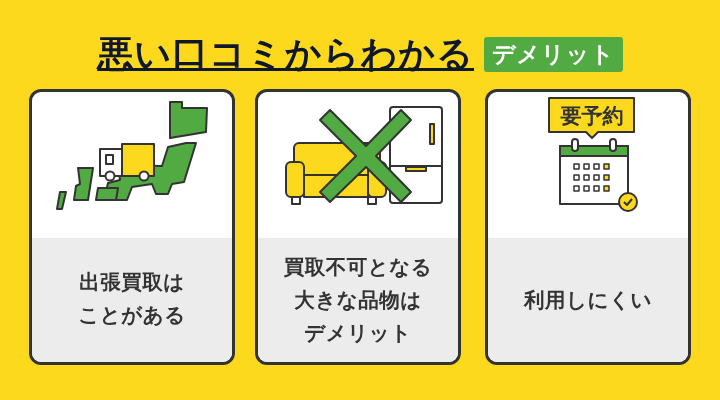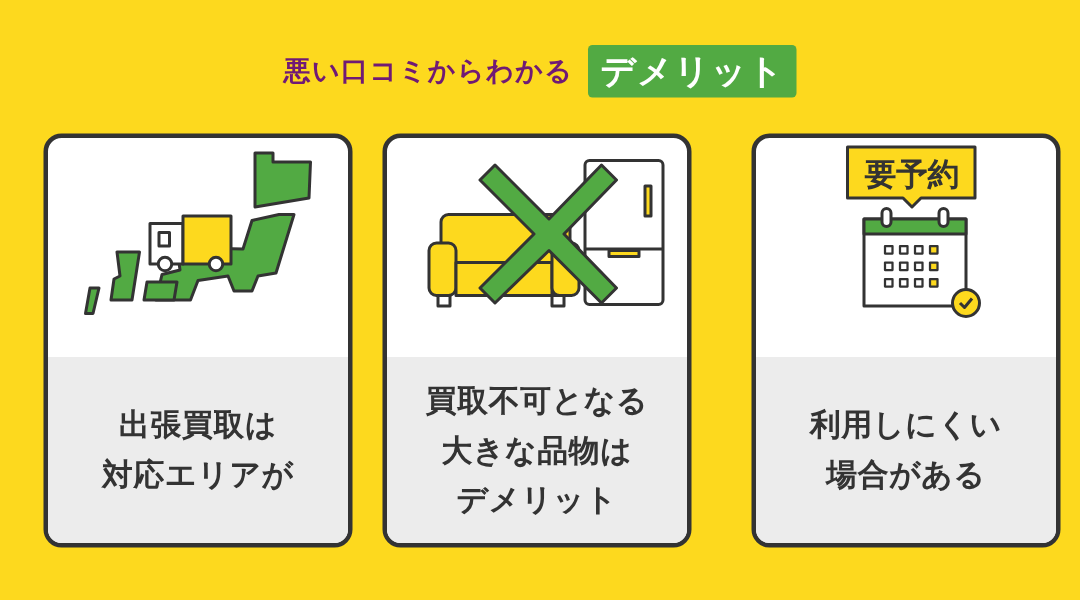--- a/index.html
+++ b/index.html
@@ -1,37 +1,37 @@
 <!DOCTYPE html>
 <html><head>
 <meta charset="utf-8">
 <style>
   html, body { margin:0; padding:0; }
   body { width:720px; height:400px; background:#FDD91E; position:relative; overflow:hidden;
          font-family:"DejaVu Sans", sans-serif; }
   .title { position:absolute; top:30px; left:0; width:720px; text-align:center; }
-  .title-main { font-size:18px; font-weight:bold; color:#701a75; letter-spacing:1px; vertical-align:middle; }
+  .title-main { font-size:36px; font-weight:bold; color:#0f172a; letter-spacing:1px; vertical-align:middle;text-decoration:underline; }
   .title-badge { display:inline-block; background:#52AA43; color:#fff; font-size:23px; font-weight:bold;
                  padding:2px 8px; border-radius:3px; margin-left:10px; vertical-align:middle; letter-spacing:1px; }
   .card { position:absolute; top:89px; width:206px; height:276px; background:#fff; border:3px solid #333;
           border-radius:12px; overflow:hidden; box-sizing:border-box; }
   .card-icon { position:absolute; top:0; left:0; width:100%; height:146px; }
   .card-text { position:absolute; top:146px; left:0; width:100%; bottom:0; background:#ECECEC;
                display:flex; flex-direction:column; align-items:center; justify-content:center; }
   .card-text span { font-size:20.5px; color:#333; line-height:33px; font-weight:bold; letter-spacing:0.5px; }
   svg { display:block; }
 </style>
 </head>
 <body>
 
 <div class="title">
   <span class="title-main">悪い口コミからわかる</span><span class="title-badge">デメリット</span>
 </div>
 
-<div class="card" style="left:29px;">
+<div class="card" style="left:29px;font-family:Liberation Mono, monospace;">
   <div class="card-icon">
     <svg width="206" height="146" viewBox="0 0 206 146">
       <g stroke="#333" stroke-width="2" stroke-linejoin="round">
 
         <polygon points="138,10 150,10 150,16 175,16 174,40 138,46" fill="#52AA43"></polygon>
 
         <polygon points="154,51 164,51 152,90 140,92 136,102 124,102 120,92 100,95 95,108 72,108 76,91 88,88 86,73 130,74 136,55" fill="#52AA43"></polygon>
 
         <polygon points="66,96 86,96 84,108 64,108" fill="#52AA43"></polygon>
 
@@ -42,21 +42,21 @@
         <rect x="68" y="57" width="22" height="27" fill="#fff"></rect>
         <rect x="74" y="63" width="7" height="9" fill="#fff"></rect>
         <rect x="90" y="52" width="32" height="32" fill="#FDD91E"></rect>
         <circle cx="78" cy="84" r="4.5" fill="#fff"></circle>
         <circle cx="112" cy="84" r="4.5" fill="#fff"></circle>
       </g>
     </svg>
   </div>
   <div class="card-text">
     <span>出張買取は</span>
-    <span>対応エリアが</span>
+    <span>ことがある</span>
   </div>
 </div>
 
 <div class="card" style="left:255px;">
   <div class="card-icon">
     <svg width="206" height="146" viewBox="0 0 206 146">
       <g stroke="#333" stroke-width="2" stroke-linejoin="round">
 
         <rect x="132" y="15" width="52" height="96" rx="3" fill="#fff"></rect>
         <line x1="132" y1="74" x2="184" y2="74"></line>
@@ -74,21 +74,21 @@
       </g>
     </svg>
   </div>
   <div class="card-text">
     <span>買取不可となる</span>
     <span>大きな品物は</span>
     <span>デメリット</span>
   </div>
 </div>
 
-<div class="card" style="left:501px;padding-left:40px;">
+<div class="card" style="left:485px;padding-left:40px;">
   <div class="card-icon">
     <svg width="206" height="146" viewBox="0 0 206 146">
       <g stroke="#333" stroke-width="2" stroke-linejoin="round">
 
         <polygon points="61,6 146,6 146,40 110,40 104,46 98,40 61,40" fill="#FDD91E"></polygon>
 
         <rect x="72" y="54" width="68" height="58" fill="#fff"></rect>
         <rect x="72" y="54" width="68" height="10" fill="#52AA43"></rect>
         <rect x="84" y="47" width="6" height="12" rx="3" fill="#fff"></rect>
         <rect x="122" y="47" width="6" height="12" rx="3" fill="#fff"></rect>
@@ -107,15 +107,14 @@
             <rect x="116" y="94" width="5" height="5" fill="#FDD91E"></rect>
         </g>
         <circle cx="140" cy="110" r="9" fill="#FDD91E"></circle>
         <polyline points="136,110 139,113 144,107" fill="none"></polyline>
       </g>
     </svg>
     <div style="position:absolute; top:10px; left:62px; width:84px; text-align:center; font-size:21px; font-weight:bold; color:#333; line-height:28px;">要予約</div>
   </div>
   <div class="card-text">
     <span>利用しにくい</span>
-    <span>場合がある</span>
   </div>
 </div>
 
 </body></html>

